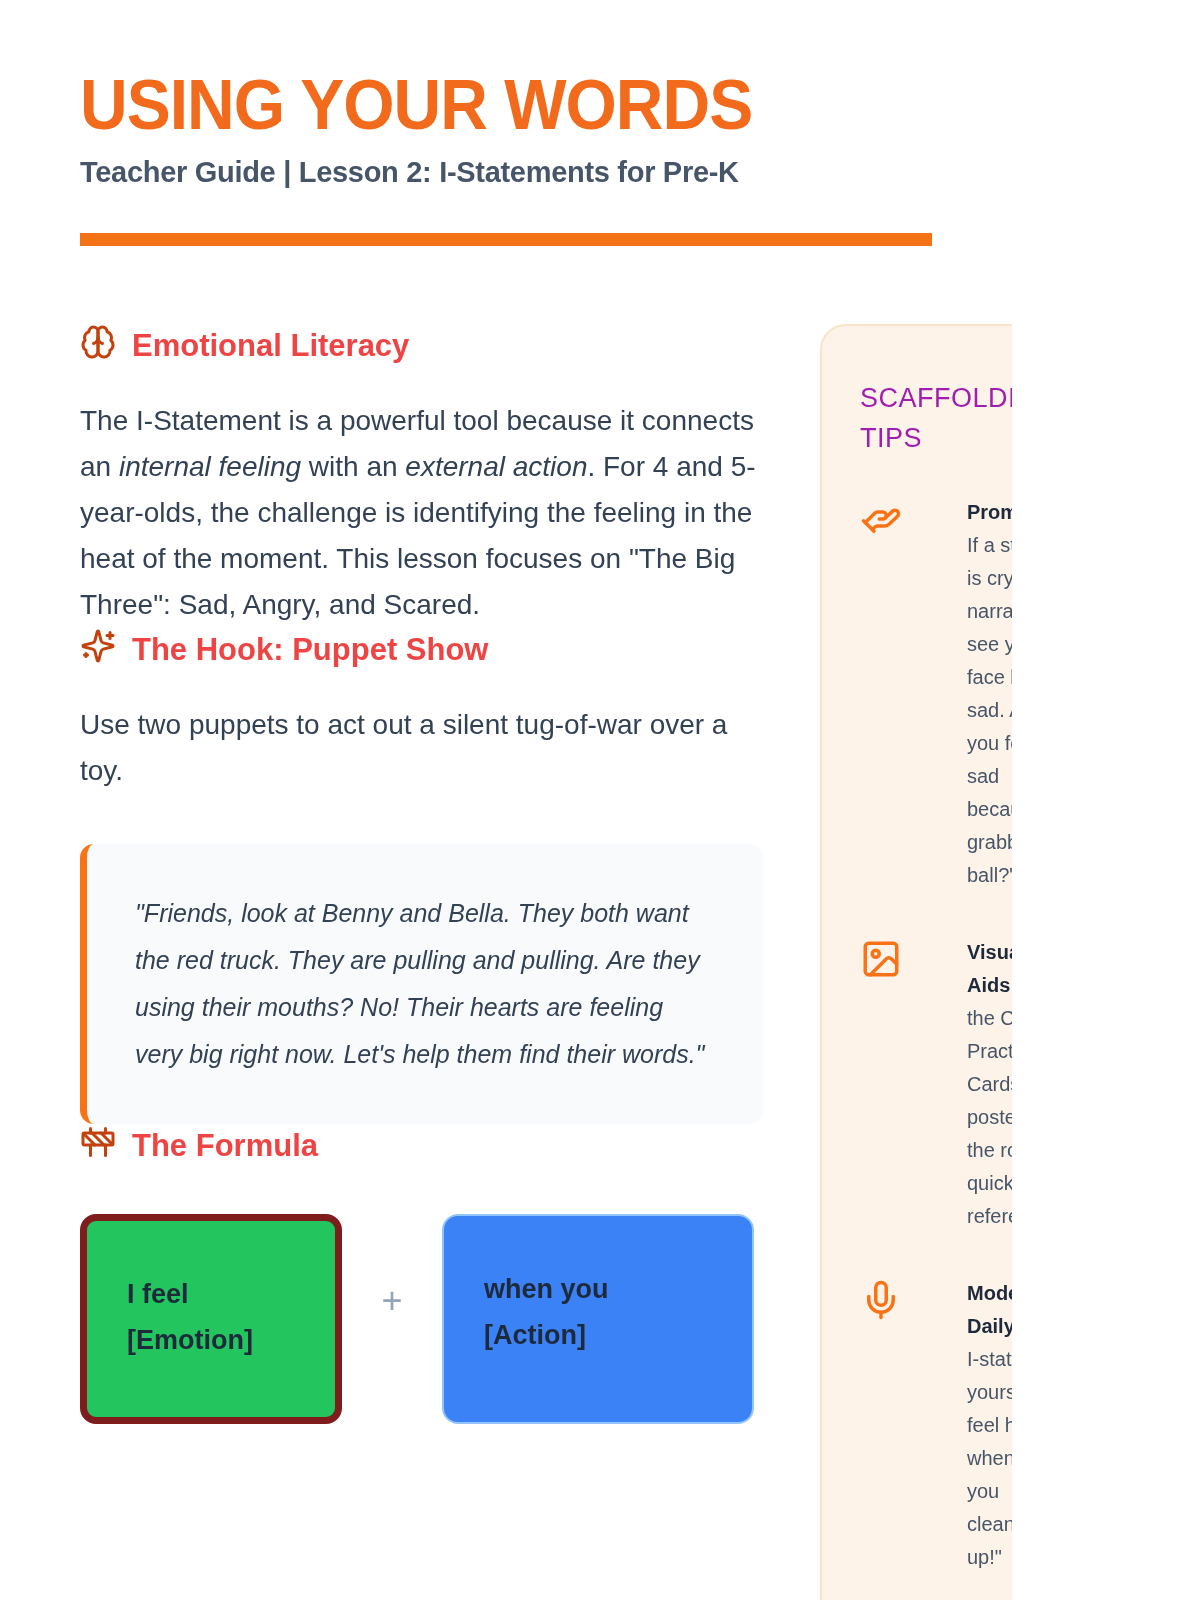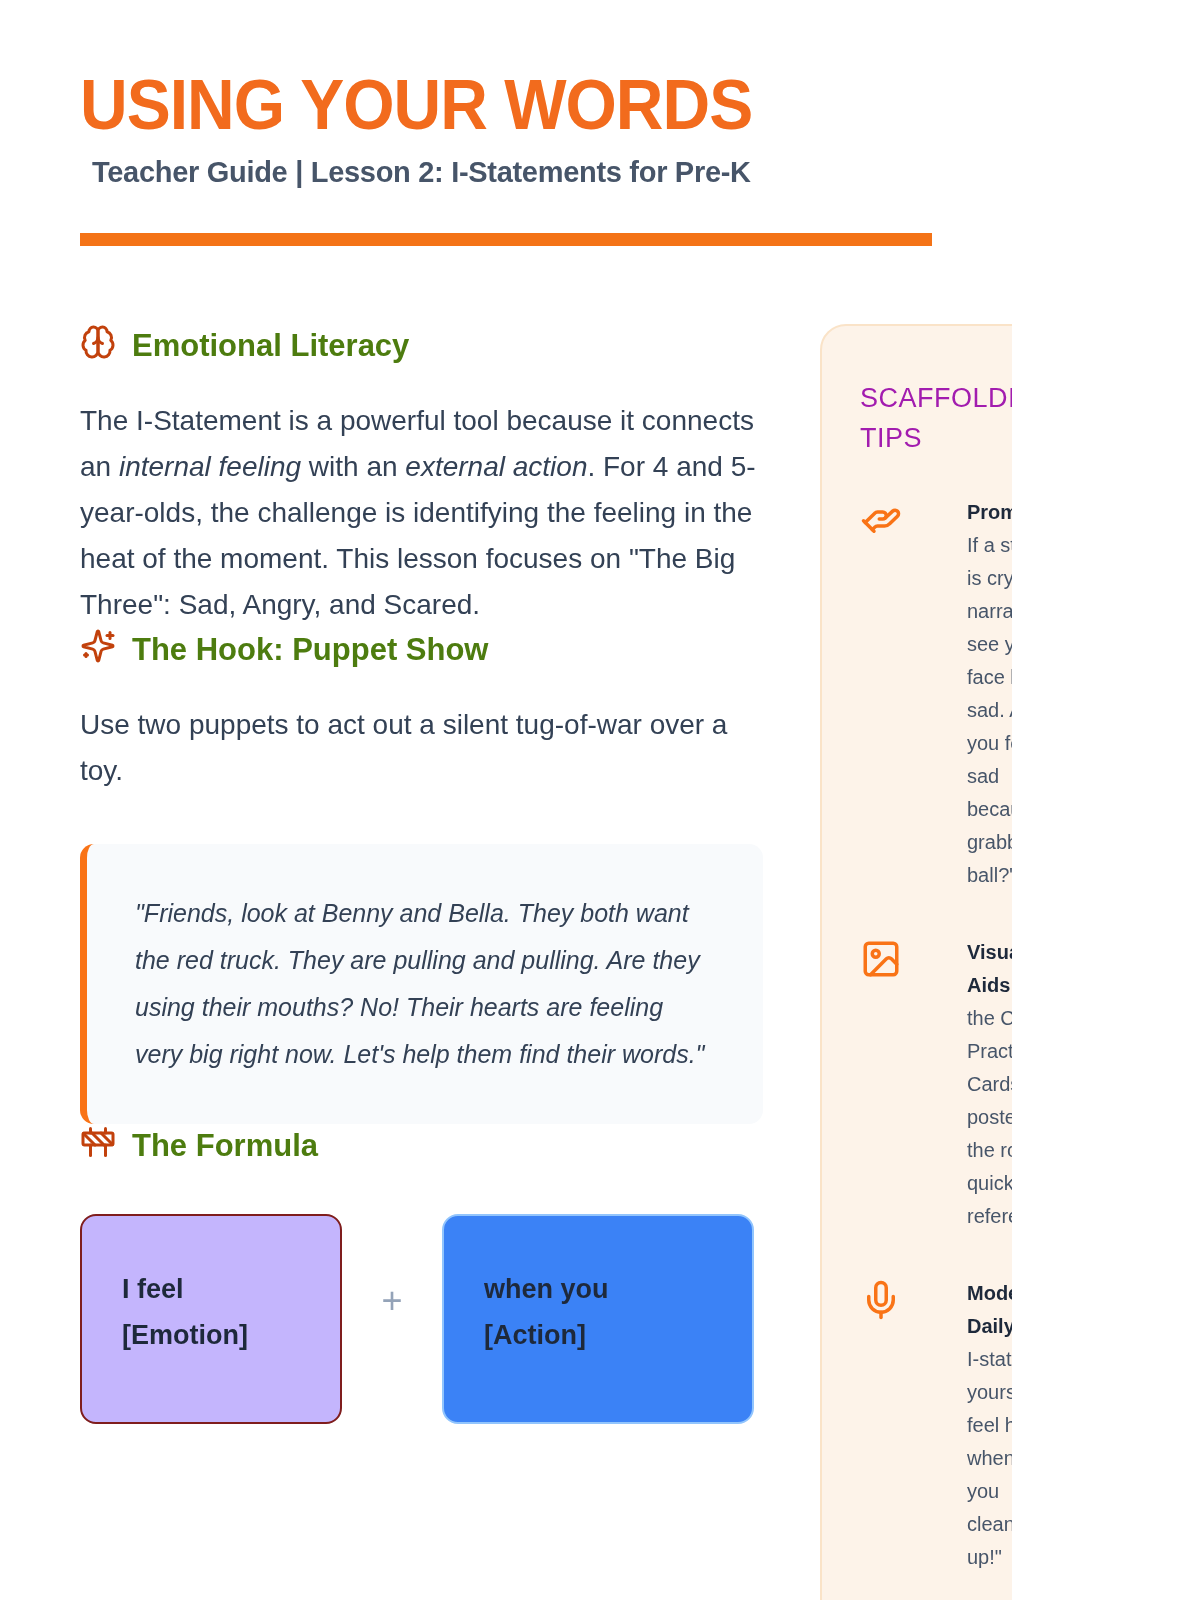--- a/index.html
+++ b/index.html
@@ -11,53 +11,53 @@
   }
 
   
   .page-title {
     font-size:66px; font-weight:900; color:#F26B1D;
     letter-spacing:-1px; line-height:1; margin:0;
     transform:scaleY(1.07); transform-origin:left bottom;
   }
   .page-subtitle {
     font-size:29px; font-weight:700; color:#475569;
-    margin:16px 0 0 12px; letter-spacing:-0.3px;
+    margin:16px 0 0 0; letter-spacing:-0.3px;
   }
   .divider { margin-top:44px; height:13px; background:#F47317; width:100%; }
 
   
   .content { display:flex; margin-top:78px; align-items:flex-start; }
   .main { width:683px; flex:none; }
 
   
   .section-heading {
     display:flex; align-items:center; gap:16px;
-    font-size:31px; font-weight:800; color:#4d7c0f; margin:0;
+    font-size:31px; font-weight:800; color:#ef4444; margin:0;
   }
   .section-heading svg { width:36px; height:36px; flex:none; }
   .body-text { font-size:28px; line-height:46px; color:#334155; margin:30px 0 0 0; }
   .sect { }
   .sect:first-child { margin-top:0; }
 
   .quote-box {
     margin-top:50px; background:#F8FAFC;
     border-left:7px solid #F97316; border-radius:14px;
     padding:46px 48px; box-sizing:border-box;
     font-style:italic; font-size:25px; line-height:47px; color:#334155;
   }
 
   
   .formula-row { display:flex; margin-top:46px; align-items:flex-start; }
   .formula-card {
     border-radius:16px; padding:50px 40px; box-sizing:border-box;
     font-size:27px; font-weight:700; color:#1E293B; line-height:46px;
     height:210px;
   }
-  .card-emotion { width:262px; background:#c4b5fd; border:2px solid #7f1d1d; }
+  .card-emotion { width:262px; background:#22c55e; border:7px solid #7f1d1d; }
   .card-action  { width:312px; background:#3b82f6; border:2px solid #92C5FD; }
   .plus-sep {
     width:100px; flex:none; text-align:center;
     font-size:36px; font-weight:400; color:#94A3B8; padding-top:66px;
   }
 
   
   .sidebar {
     width:300px; flex:none; margin-left:57px;
     background:#FDF3E9; border:2px solid #FAE3C8; border-radius:26px;

